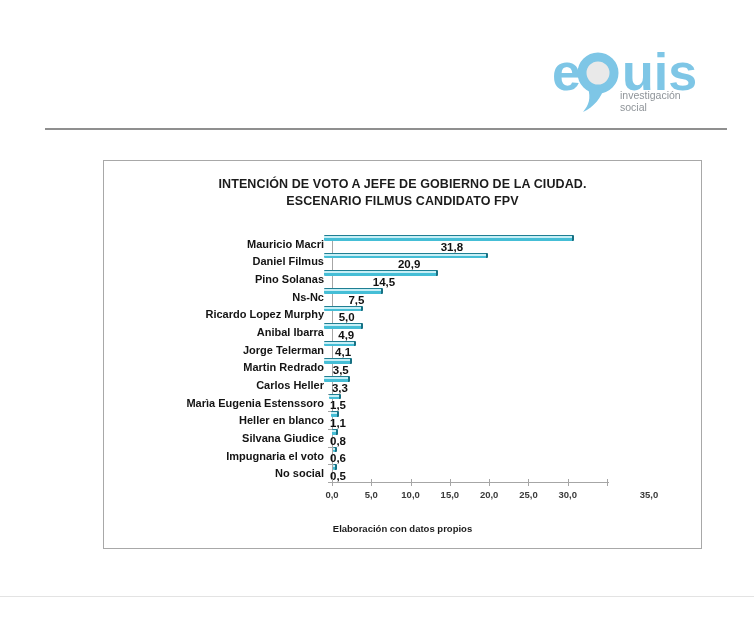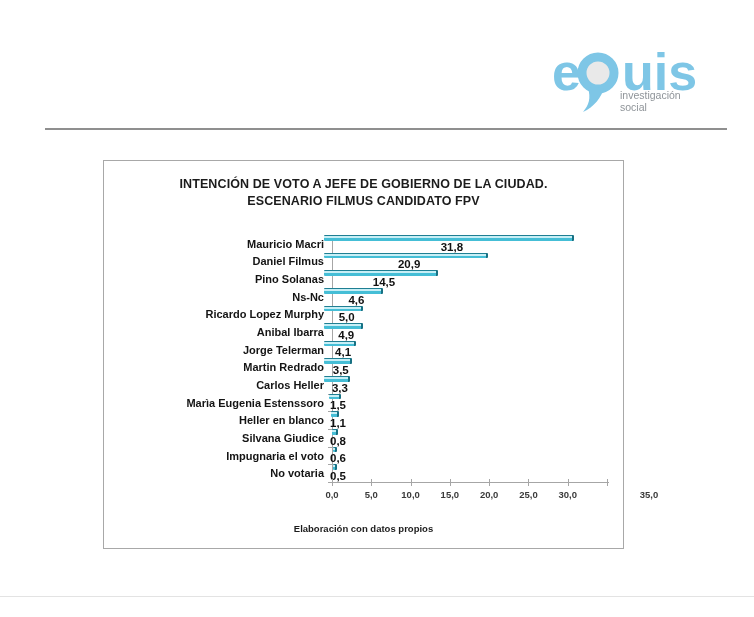--- a/index.html
+++ b/index.html
@@ -9,21 +9,21 @@
     font-family:"Liberation Sans", sans-serif;
   }
   
   .logo{position:absolute;left:550px;top:34px;width:152px;height:82px;}
   
   .top-divider{position:absolute;left:45px;right:27px;top:128px;height:2px;background:#8f8f8f;}
   
   .bottom-divider{position:absolute;left:0;right:0;top:596px;height:1px;background:#e3e3e3;}
   
   .panel{
-    position:absolute;left:103px;top:160px;width:521px;height:389px;
+    position:absolute;left:103px;top:160px;width:599px;height:389px;
     border:1px solid #a8a8a8;background:#ffffff;box-sizing:border-box;
   }
   .chart-title{
     position:absolute;top:15px;left:0;width:100%;text-align:center;
     font-weight:bold;font-size:12.5px;line-height:17px;color:#1c1c1c;letter-spacing:0.1px;
   }
   .rows{position:absolute;left:0;top:74px;width:100%;}
   .crow{display:flex;align-items:center;height:17.643px;}
   .clabel{
     width:220px;padding-right:0;text-align:right;
@@ -100,21 +100,21 @@
         <div class="clabel">Pino Solanas</div>
         <div class="cbarwrap">
           <div class="cbar" style="width: 113.929px; background: linear-gradient(rgb(31, 127, 147) 0px, rgb(31, 127, 147) 1px, rgb(200, 239, 246) 1px, rgb(200, 239, 246) 3px, rgb(69, 190, 214) 3px, rgb(69, 190, 214) 6px, rgb(31, 127, 147) 6px, rgb(31, 127, 147) 8px); border-right-color: rgb(24, 113, 131);"></div>
           <div class="cval">14,5</div>
         </div>
       </div>
       <div class="crow">
         <div class="clabel">Ns-Nc</div>
         <div class="cbarwrap">
           <div class="cbar" style="width: 58.9286px; background: linear-gradient(rgb(31, 127, 147) 0px, rgb(31, 127, 147) 1px, rgb(200, 239, 246) 1px, rgb(200, 239, 246) 3px, rgb(69, 190, 214) 3px, rgb(69, 190, 214) 6px, rgb(31, 127, 147) 6px, rgb(31, 127, 147) 8px); border-right-color: rgb(24, 113, 131);"></div>
-          <div class="cval">4,6</div>
+          <div class="cval">7,5</div>
         </div>
       </div>
       <div class="crow">
         <div class="clabel">Ricardo Lopez Murphy</div>
         <div class="cbarwrap">
           <div class="cbar" style="width: 39.2857px; background: linear-gradient(rgb(31, 127, 147) 0px, rgb(31, 127, 147) 1px, rgb(200, 239, 246) 1px, rgb(200, 239, 246) 3px, rgb(69, 190, 214) 3px, rgb(69, 190, 214) 6px, rgb(31, 127, 147) 6px, rgb(31, 127, 147) 8px); border-right-color: rgb(24, 113, 131);"></div>
           <div class="cval">5,0</div>
         </div>
       </div>
       <div class="crow">
@@ -167,21 +167,21 @@
         </div>
       </div>
       <div class="crow">
         <div class="clabel">Impugnaria el voto</div>
         <div class="cbarwrap">
           <div class="cbar" style="width: 4.71429px; background: linear-gradient(rgb(31, 127, 147) 0px, rgb(31, 127, 147) 1px, rgb(200, 239, 246) 1px, rgb(200, 239, 246) 3px, rgb(69, 190, 214) 3px, rgb(69, 190, 214) 6px, rgb(31, 127, 147) 6px, rgb(31, 127, 147) 8px); border-right-color: rgb(24, 113, 131);"></div>
           <div class="cval">0,6</div>
         </div>
       </div>
       <div class="crow">
-        <div class="clabel">No votaria</div>
+        <div class="clabel">No social</div>
         <div class="cbarwrap">
           <div class="cbar" style="width: 3.92857px; background: linear-gradient(rgb(31, 127, 147) 0px, rgb(31, 127, 147) 1px, rgb(200, 239, 246) 1px, rgb(200, 239, 246) 3px, rgb(69, 190, 214) 3px, rgb(69, 190, 214) 6px, rgb(31, 127, 147) 6px, rgb(31, 127, 147) 8px); border-right-color: rgb(24, 113, 131);"></div>
           <div class="cval">0,5</div>
         </div>
       </div>
     </div>
 
   <div class="x-ticks"></div>
   <div class="x-axis-line"></div>
   <div class="x-tick-labels">

